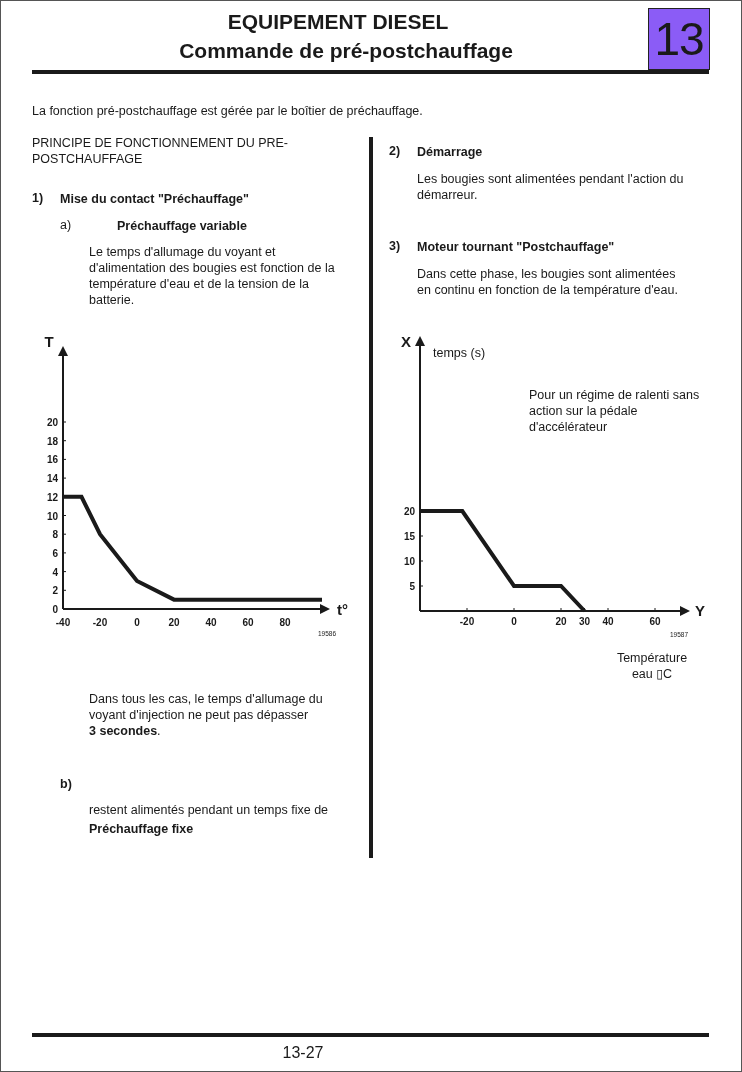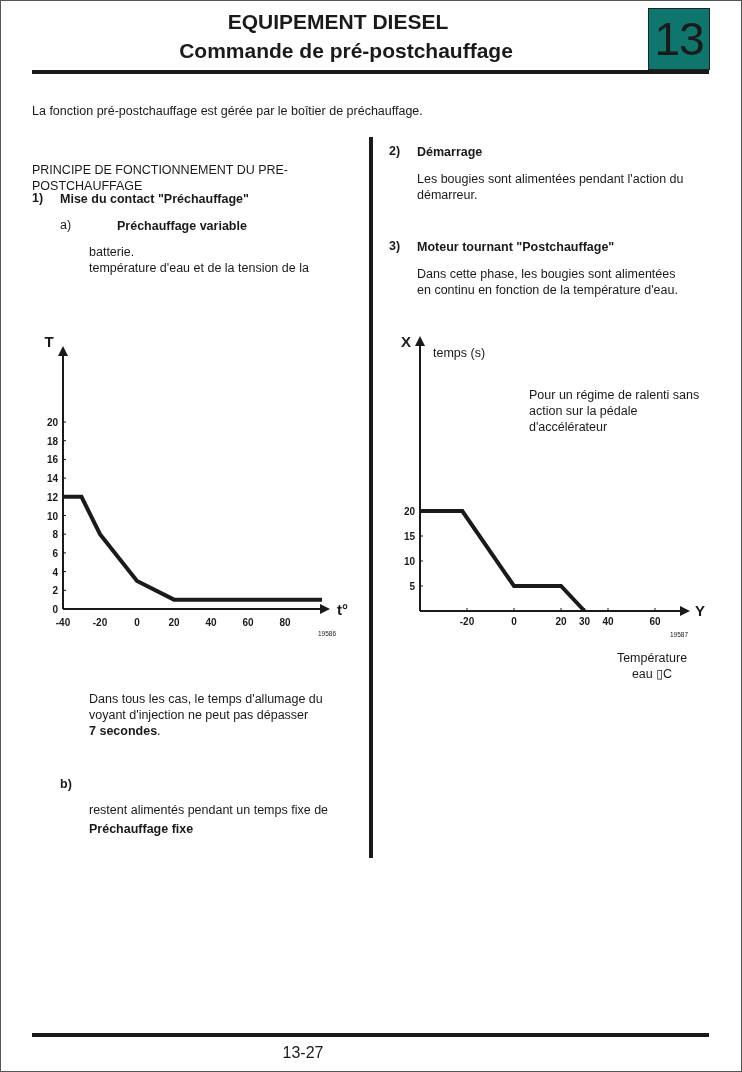--- a/index.html
+++ b/index.html
@@ -5,31 +5,31 @@
   html, body { margin: 0; padding: 0; }
   body {
     width: 742px; height: 1072px; background: #fff; position: relative;
     font-family: "Liberation Sans", sans-serif; color: #1a1a1a; overflow: hidden;
   }
   .page-border { position: absolute; left: 0; top: 0; width: 740px; height: 1070px; border: 1px solid #555; }
   .abs { position: absolute; }
   .title1 { left: 0; width: 676px; top: 10px; text-align: center; font-weight: bold; font-size: 21px; }
   .title2 { left: 0; width: 692px; top: 39px; text-align: center; font-weight: bold; font-size: 21px; }
   .chapter-box {
-    left: 648px; top: 8px; width: 60px; height: 60px; background: #0f766e; border: 1px solid #222;
+    left: 648px; top: 8px; width: 60px; height: 60px; background: #8b5cf6; border: 1px solid #222;
     display: flex; align-items: center; justify-content: center; font-size: 46px; font-weight: normal; color: #1a1a1a; letter-spacing: -1px;
   }
   .rule-top { left: 32px; top: 70px; width: 677px; height: 4px; background: #1a1a1a; }
   .rule-bottom { left: 32px; top: 1033px; width: 677px; height: 4px; background: #1a1a1a; }
   .page-num { left: 0; width: 606px; top: 1044px; text-align: center; font-size: 16px; }
   .intro { left: 32px; top: 104px; font-size: 12.5px; }
   .col-divider { left: 369px; top: 137px; width: 4px; height: 721px; background: #1a1a1a; }
   .t { font-size: 12.5px; line-height: 16px; }
   .b { font-weight: bold; }
-  .heading-principle { left: 32px; top: 135px; width: 300px; font-size: 12.5px; line-height: 16px; margin-top: 27px; }
+  .heading-principle { left: 32px; top: 135px; width: 300px; font-size: 12.5px; line-height: 16px; }
   .num { font-weight: bold; font-size: 12.5px; }
   svg text { font-family: "Liberation Sans", sans-serif; }
 </style>
 </head>
 <body>
 
 <div class="page-border"></div>
 
 <div class="abs title1">EQUIPEMENT DIESEL</div>
 <div class="abs title2">Commande de pré-postchauffage</div>
@@ -42,28 +42,30 @@
 
 <div class="abs heading-principle">PRINCIPE DE FONCTIONNEMENT DU PRE-POSTCHAUFFAGE</div>
 
 <div class="abs num" style="left:32px; top:191px;">1)</div>
 <div class="abs t b" style="left:60px; top:191px;">Mise du contact "Préchauffage"</div>
 
 <div class="abs num" style="left:60px; top:218px; font-weight:normal;">a)</div>
 <div class="abs t b" style="left:89px; top:218px;padding-left:28px;">Préchauffage variable</div>
 
 <div class="abs t" style="left:89px; top:244px;">
+  <div>Le temps d'allumage du voyant et</div>
+  <div>d'alimentation des bougies est fonction de la</div>
+  <div>température d'eau et de la tension de la</div>
   <div>batterie.</div>
-  <div>température d'eau et de la tension de la</div>
 </div>
 
 <div class="abs t" style="left:89px; top:691px;">
   <div>Dans tous les cas, le temps d'allumage du</div>
   <div>voyant d'injection ne peut pas dépasser</div>
-  <div><span class="b">7 secondes</span><span>.</span></div>
+  <div><span class="b">3 secondes</span><span>.</span></div>
 </div>
 
 <div class="abs num" style="left:60px; top:777px;">b)</div>
 <div class="abs t b" style="left:89px; top:777px;margin-top:44px;">Préchauffage fixe</div>
 <div class="abs t" style="left:89px; top:802px;">
   <div>restent alimentés pendant un temps fixe de</div>
 </div>
 
 <div class="abs num" style="left:389px; top:144px;">2)</div>
 <div class="abs t b" style="left:417px; top:144px;">Démarrage</div>

